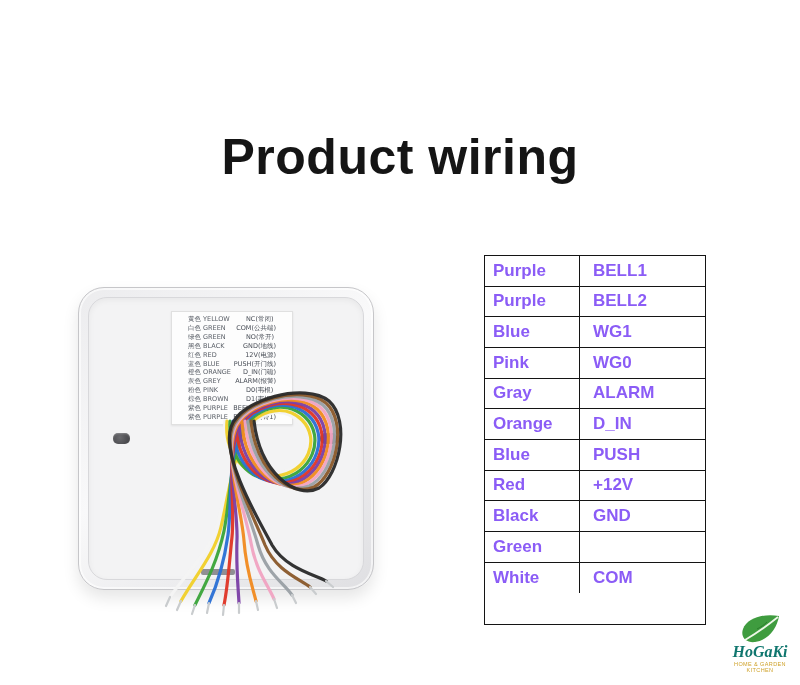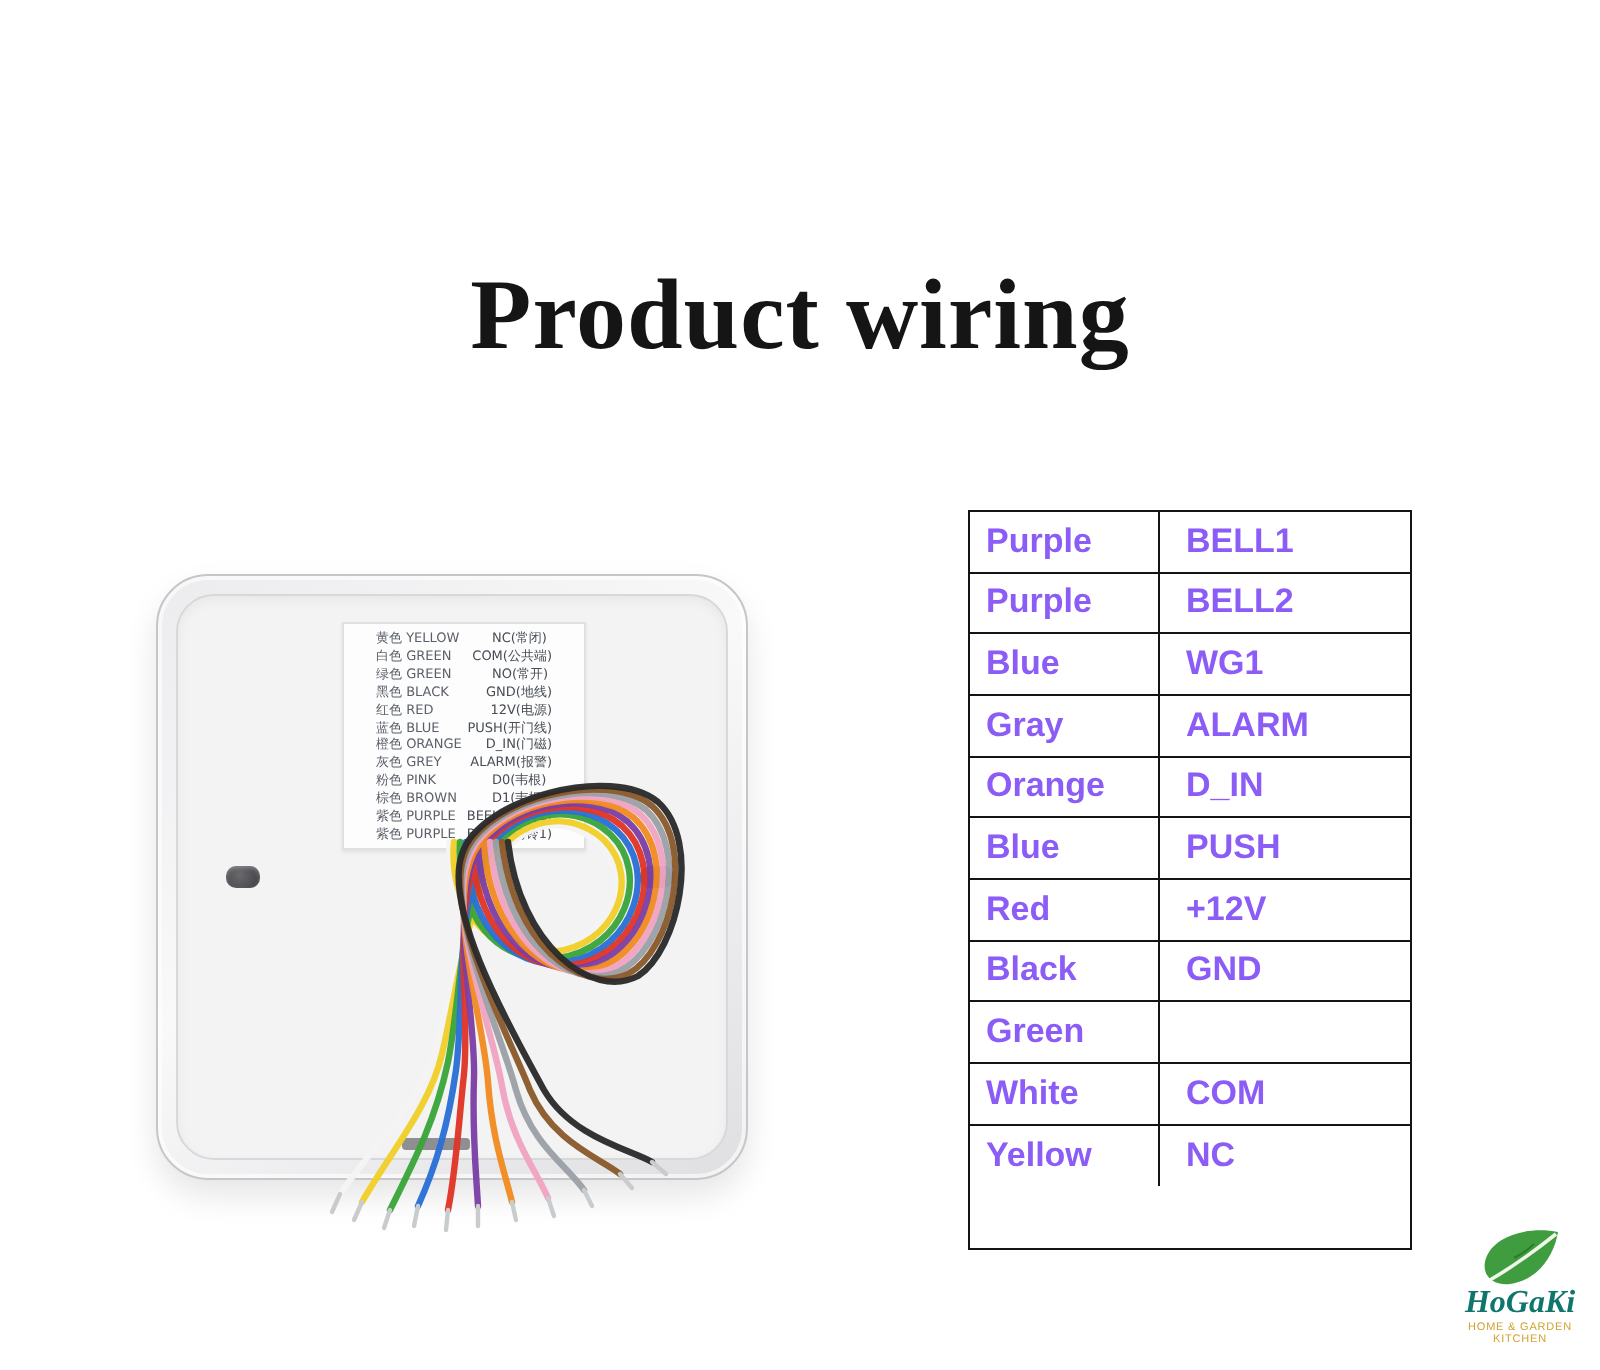--- a/index.html
+++ b/index.html
@@ -6,21 +6,20 @@
   body {
     width:800px; height:685px; position:relative; overflow:hidden;
     background:#ffffff; font-family:"Liberation Sans", sans-serif;
   }
 
   
   .title {
     position:absolute; top:128px; left:0; width:100%;
     text-align:center; font-size:50px; font-weight:700; color:#151515;
     letter-spacing:0.5px;
-    font-family:Liberation Serif, serif;
   }
 
   
   .device {
     position:absolute; left:78px; top:287px; width:294px; height:301px;
     border-radius:26px;
     background:linear-gradient(145deg,#ececee 0%,#f9f9fa 45%,#dfdfe2 100%);
     border:1px solid #c6c6c9;
     box-shadow:0 8px 16px rgba(0,0,0,0.10), inset 0 0 0 2px rgba(255,255,255,0.6);
   }
@@ -189,20 +188,24 @@
     <div class="wrow">
       <div class="cell color">Purple</div>
       <div class="cell func">BELL2</div>
     </div>
 
     <div class="wrow">
       <div class="cell color">Blue</div>
       <div class="cell func">WG1</div>
     </div>
 
+    <div class="wrow">
+      <div class="cell color">Pink</div>
+      <div class="cell func">WG0</div>
+    </div>
 
     <div class="wrow">
       <div class="cell color">Gray</div>
       <div class="cell func">ALARM</div>
     </div>
 
     <div class="wrow">
       <div class="cell color">Orange</div>
       <div class="cell func">D_IN</div>
     </div>
@@ -224,24 +227,20 @@
 
     <div class="wrow">
       <div class="cell color">Green</div>
     </div>
 
     <div class="wrow">
       <div class="cell color">White</div>
       <div class="cell func">COM</div>
     </div>
 
-    <div class="wrow">
-      <div class="cell color">Yellow</div>
-      <div class="cell func">NC</div>
-    </div>
   </div>
 
 <div class="logo">
   <svg width="46" height="30" viewBox="0 0 46 30" style="display:block;margin:0 auto;">
     <path d="M42 2 C27 -1 10 4 6 15 C3 24 10 29 18 28 C32 26 40 14 42 2 Z" fill="#3f9c3f"></path>
     <path d="M41 3 C31 11 20 19 8 26" stroke="#eef7e8" stroke-width="1.8" fill="none"></path>
     <path d="M30 8 C27 11 24 13 20 15" stroke="#2c7c2c" stroke-width="1" fill="none"></path>
   </svg>
   <div class="brand">HoGaKi</div>
   <div class="tagline">HOME &amp; GARDEN KITCHEN</div>

